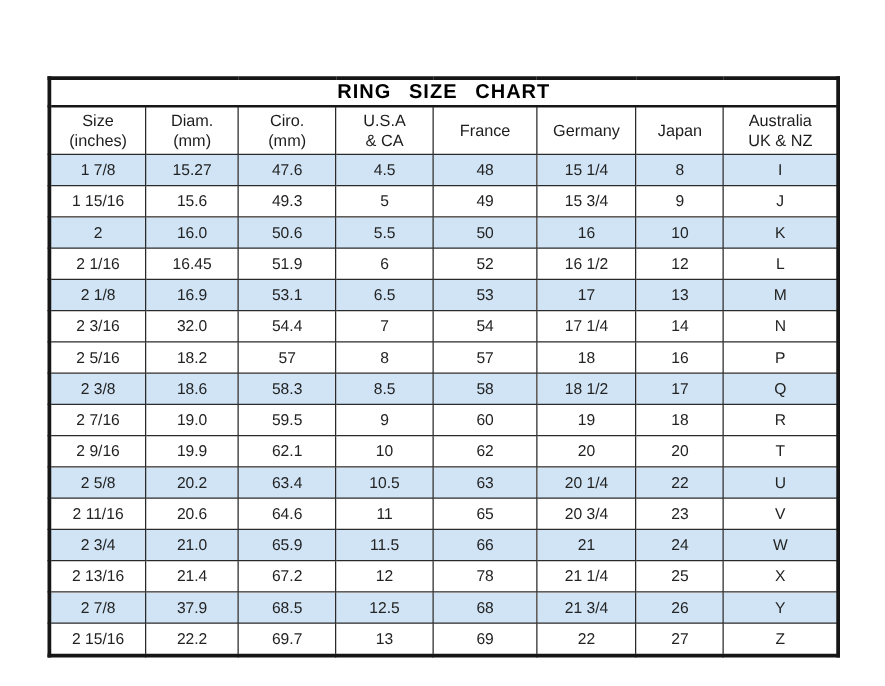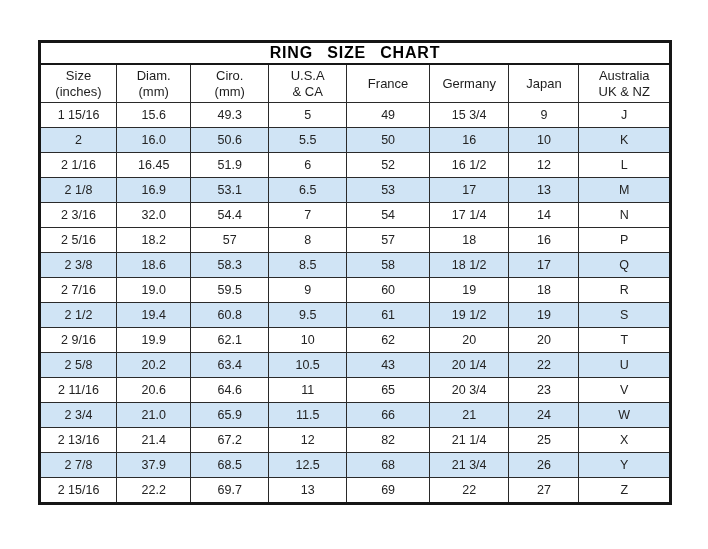--- a/index.html
+++ b/index.html
@@ -8,21 +8,21 @@
     background: #ffffff;
     width: 708px;
     height: 549px;
     font-family: "Liberation Sans", sans-serif;
   }
   .page {
     width: 580px;
     height: 549px;
     background: #ffffff;
     box-sizing: border-box;
-    padding: 40px 36px 0 38px;
+    padding: 61px 36px 0 38px;
   }
   table.ring-chart {
     border-collapse: collapse;
     table-layout: fixed;
     width: 634px;
     border: 3px solid #161616;
   }
   .ring-chart th, .ring-chart td {
     border: 1px solid #2a2a2a;
     text-align: center;
@@ -104,20 +104,30 @@
           <th>
             <div>Japan</div>
           </th>
           <th>
             <div>Australia</div>
             <div>UK &amp; NZ</div>
           </th>
         </tr>
     </thead>
     <tbody id="table-body">
+        <tr class="alt">
+          <td>1 7/8</td>
+          <td>15.27</td>
+          <td>47.6</td>
+          <td>4.5</td>
+          <td>48</td>
+          <td>15 1/4</td>
+          <td>8</td>
+          <td>I</td>
+        </tr>
         <tr>
           <td>1 15/16</td>
           <td>15.6</td>
           <td>49.3</td>
           <td>5</td>
           <td>49</td>
           <td>15 3/4</td>
           <td>9</td>
           <td>J</td>
         </tr>
@@ -184,46 +194,36 @@
         <tr>
           <td>2 7/16</td>
           <td>19.0</td>
           <td>59.5</td>
           <td>9</td>
           <td>60</td>
           <td>19</td>
           <td>18</td>
           <td>R</td>
         </tr>
-        <tr class="alt">
-          <td>2 1/2</td>
-          <td>19.4</td>
-          <td>60.8</td>
-          <td>9.5</td>
-          <td>61</td>
-          <td>19 1/2</td>
-          <td>19</td>
-          <td>S</td>
-        </tr>
         <tr>
           <td>2 9/16</td>
           <td>19.9</td>
           <td>62.1</td>
           <td>10</td>
           <td>62</td>
           <td>20</td>
           <td>20</td>
           <td>T</td>
         </tr>
         <tr class="alt">
           <td>2 5/8</td>
           <td>20.2</td>
           <td>63.4</td>
           <td>10.5</td>
-          <td>43</td>
+          <td>63</td>
           <td>20 1/4</td>
           <td>22</td>
           <td>U</td>
         </tr>
         <tr>
           <td>2 11/16</td>
           <td>20.6</td>
           <td>64.6</td>
           <td>11</td>
           <td>65</td>
@@ -239,21 +239,21 @@
           <td>66</td>
           <td>21</td>
           <td>24</td>
           <td>W</td>
         </tr>
         <tr>
           <td>2 13/16</td>
           <td>21.4</td>
           <td>67.2</td>
           <td>12</td>
-          <td>82</td>
+          <td>78</td>
           <td>21 1/4</td>
           <td>25</td>
           <td>X</td>
         </tr>
         <tr class="alt">
           <td>2 7/8</td>
           <td>37.9</td>
           <td>68.5</td>
           <td>12.5</td>
           <td>68</td>

